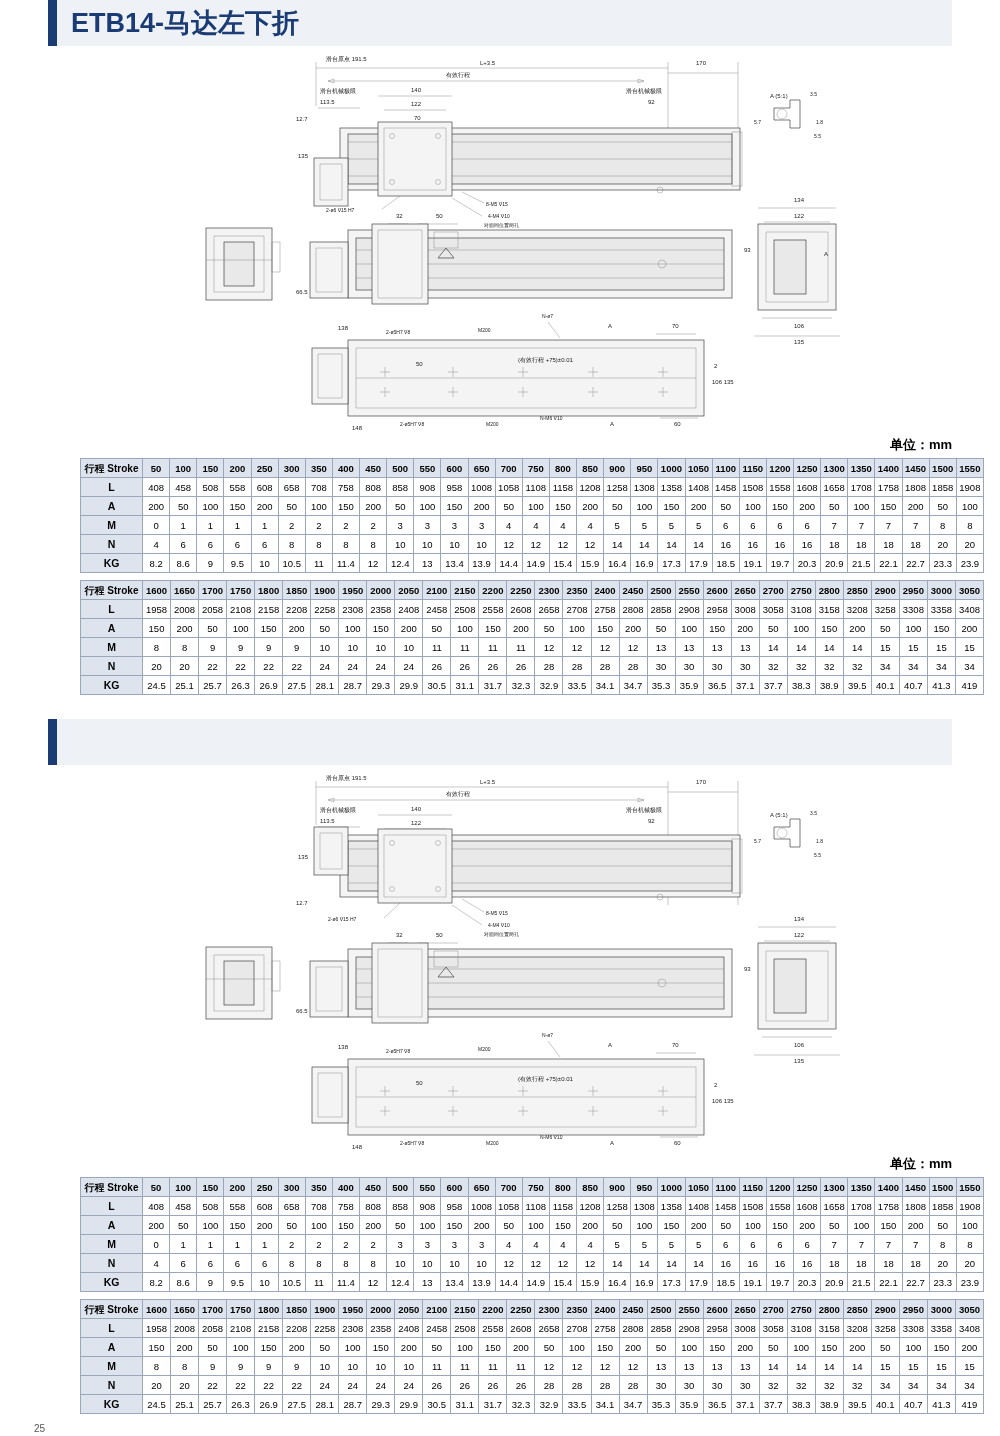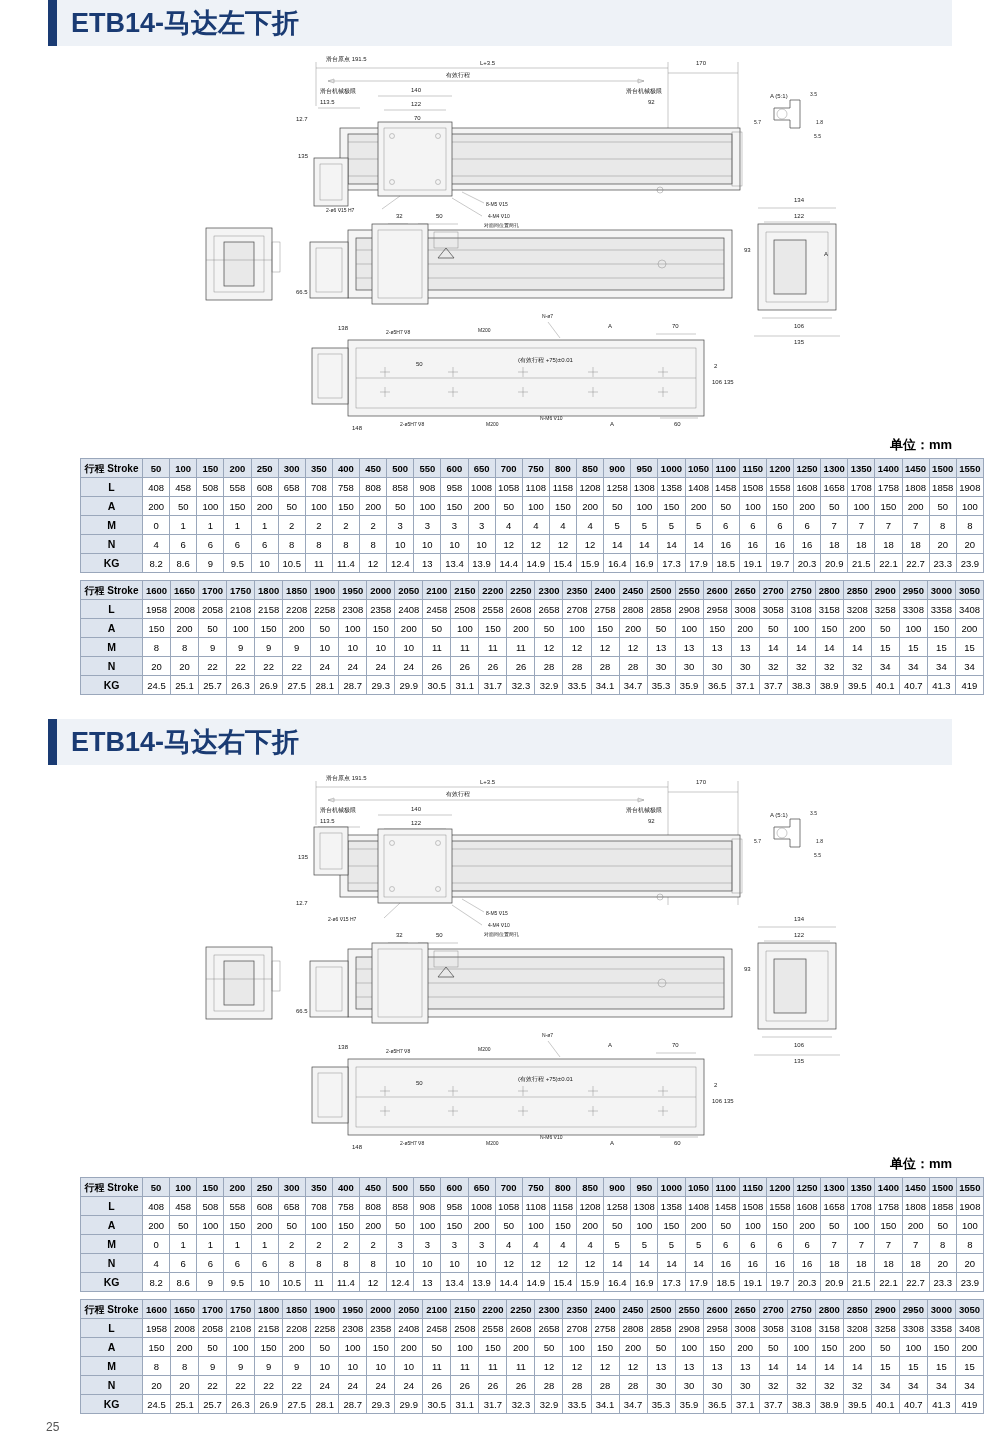--- a/index.html
+++ b/index.html
@@ -99,23 +99,23 @@
   .tbl-gap { height: 7px; }
 
   .footer-note {
     margin: 0 48px;
     font-size: 12.5px;
     color: #000;
     padding-top: 6px;
   }
   .page-number {
     position: absolute;
-    left: 46px;
+    left: 34px;
     bottom: 2px;
-    font-size: 12px;
+    font-size: 10px;
     color: #555;
   }
 
   
   .dw-txt { font-family: "Liberation Sans", sans-serif; font-size: 6px; fill: #222; }
   .dw-txt-s { font-family: "Liberation Sans", sans-serif; font-size: 5px; fill: #222; }
   .dw-line { stroke: #444; stroke-width: 0.7; fill: none; }
   .dw-thin { stroke: #777; stroke-width: 0.4; fill: none; }
   .dw-fill { fill: #f4f4f4; stroke: #444; stroke-width: 0.7; }
   .dw-fill2 { fill: #e9e9e9; stroke: #444; stroke-width: 0.7; }
@@ -715,21 +715,20 @@
           <td>419</td>
         </tr>
       </tbody>
     </table>
   </div>
 
   <div style="height:24px"></div>
 
   <div class="section-header">
     <div class="accent"></div>
-    <div class="title">ETB14-马达右下折</div>
   </div>
 
   <div class="drawing">
     <svg width="904" height="390" viewBox="0 0 904 390" xmlns="http://www.w3.org/2000/svg">
 
       <g>
         <line class="dw-thin" x1="268" y1="22" x2="620" y2="22"></line>
         <line class="dw-thin" x1="268" y1="16" x2="268" y2="60"></line>
         <line class="dw-thin" x1="620" y1="16" x2="620" y2="140"></line>
         <text class="dw-txt" x="432" y="19">L+3.5</text>

